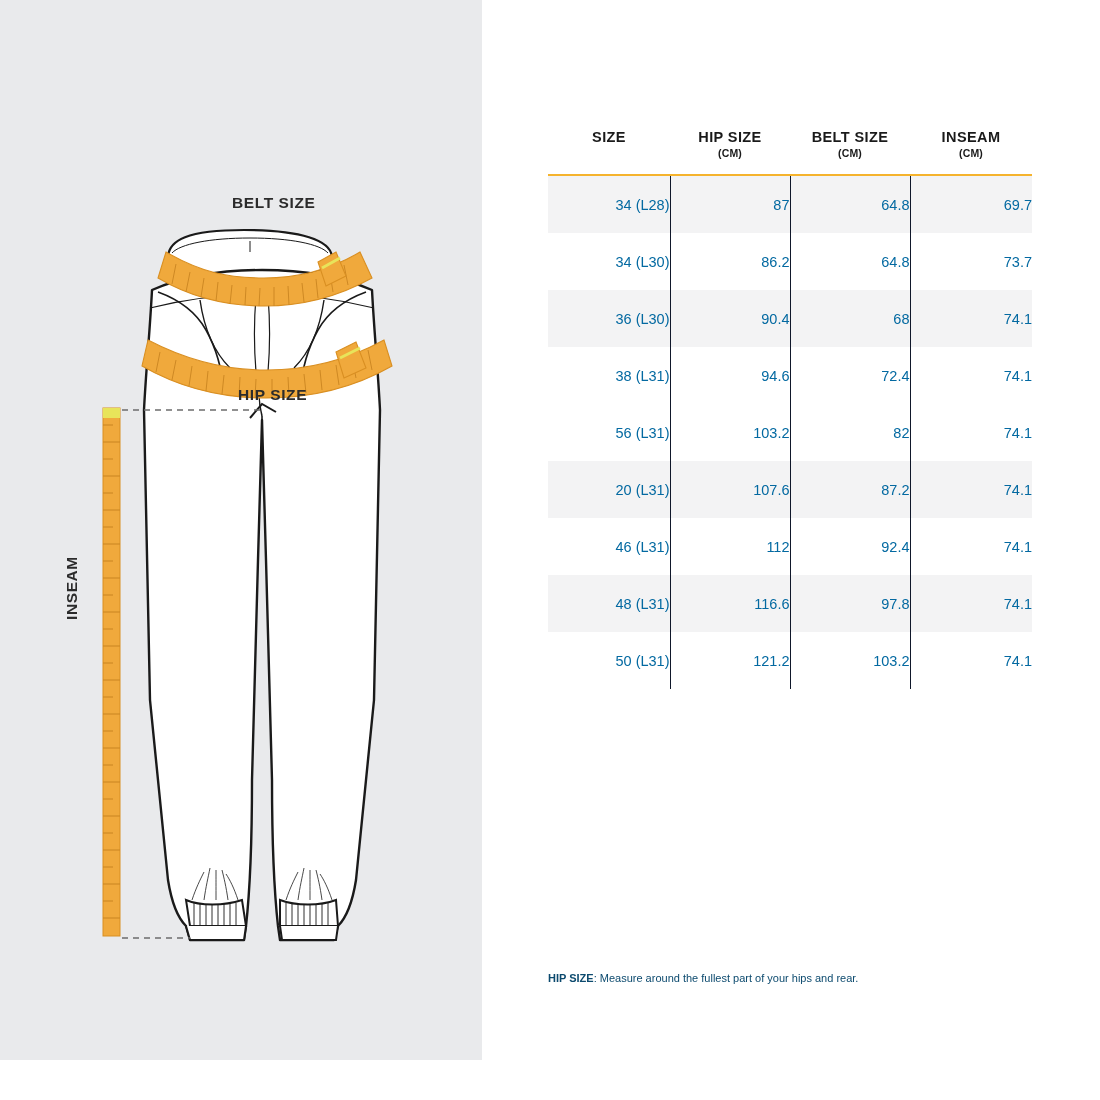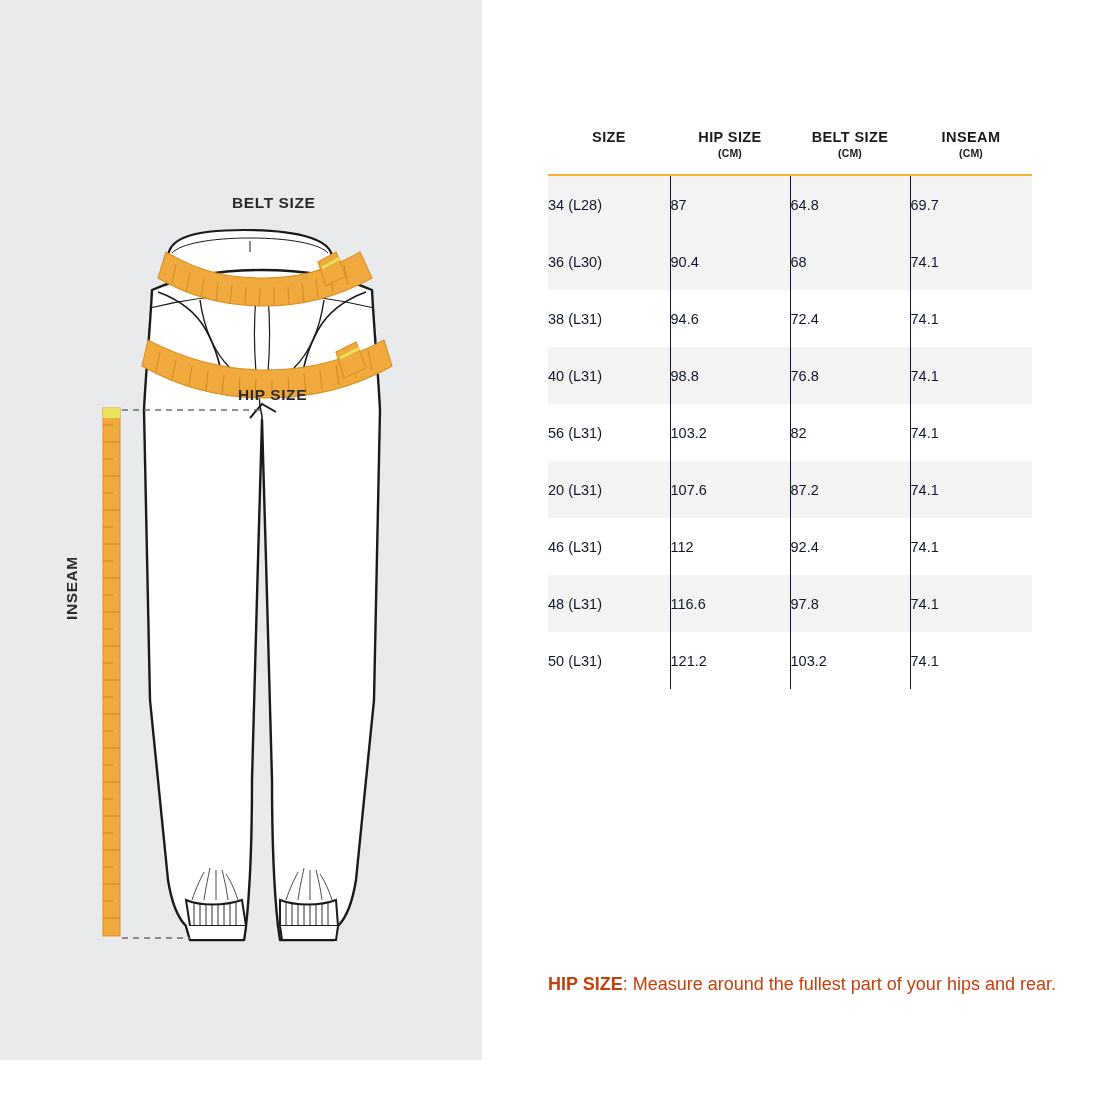--- a/index.html
+++ b/index.html
@@ -92,44 +92,44 @@
     font-size: 10.5px;
     font-weight: bold;
     letter-spacing: 0.2px;
     margin-top: 1px;
   }
   #size-table thead tr {
     border-bottom: 2px solid #f5b32d;
   }
   #size-table td {
     font-size: 14.5px;
-    text-align: left;
-    color: #0f172a;
+    text-align: right;
+    color: #0369a1;
     height: 57px;
     padding: 0;
   }
   #size-table tbody tr.shaded td {
     background: #f3f3f4;
   }
   #size-table td.c1, #size-table td.c2, #size-table td.c3 {
     border-left: 1px solid #0f172a;
   }
   #size-table col.col0 { width: 122px; }
   #size-table col.col1 { width: 120px; }
   #size-table col.col2 { width: 120px; }
   #size-table col.col3 { width: 122px; }
 
   #notes {
     position: absolute;
     left: 66px;
     top: 968px;
     width: 520px;
-    font-size: 18px;
+    font-size: 11px;
     line-height: 1.85;
-    color: #c2410c;
+    color: #0c4a6e;
   }
   #notes .term { font-weight: bold; }
 </style>
 </head>
 <body>
 
 <div id="page">
 
   <div id="left-panel">
 
@@ -330,36 +330,36 @@
           </th>
         </tr>
       </thead>
       <tbody>
         <tr class="shaded">
           <td class="c0">34 (L28)</td>
           <td class="c1">87</td>
           <td class="c2">64.8</td>
           <td class="c3">69.7</td>
         </tr>
+        <tr>
+          <td class="c0">34 (L30)</td>
+          <td class="c1">86.2</td>
+          <td class="c2">64.8</td>
+          <td class="c3">73.7</td>
+        </tr>
         <tr class="shaded">
           <td class="c0">36 (L30)</td>
           <td class="c1">90.4</td>
           <td class="c2">68</td>
           <td class="c3">74.1</td>
         </tr>
         <tr>
           <td class="c0">38 (L31)</td>
           <td class="c1">94.6</td>
           <td class="c2">72.4</td>
-          <td class="c3">74.1</td>
-        </tr>
-        <tr class="shaded">
-          <td class="c0">40 (L31)</td>
-          <td class="c1">98.8</td>
-          <td class="c2">76.8</td>
           <td class="c3">74.1</td>
         </tr>
         <tr>
           <td class="c0">56 (L31)</td>
           <td class="c1">103.2</td>
           <td class="c2">82</td>
           <td class="c3">74.1</td>
         </tr>
         <tr class="shaded">
           <td class="c0">20 (L31)</td>

